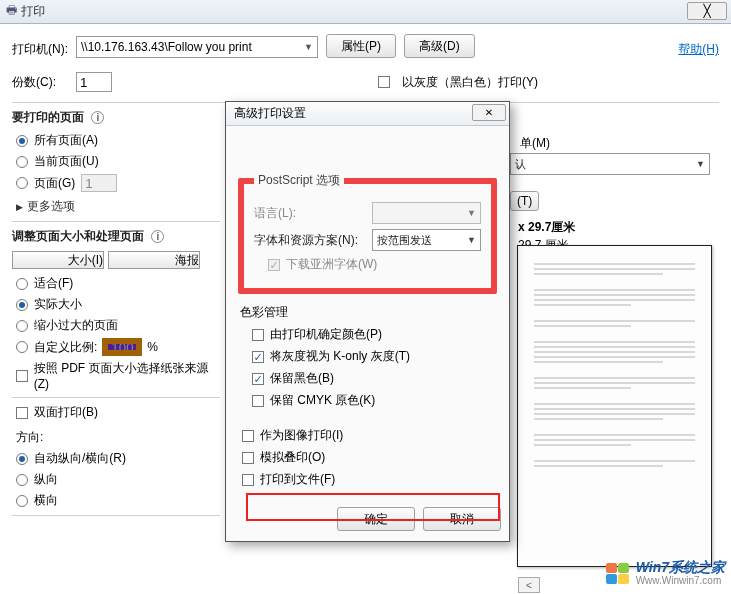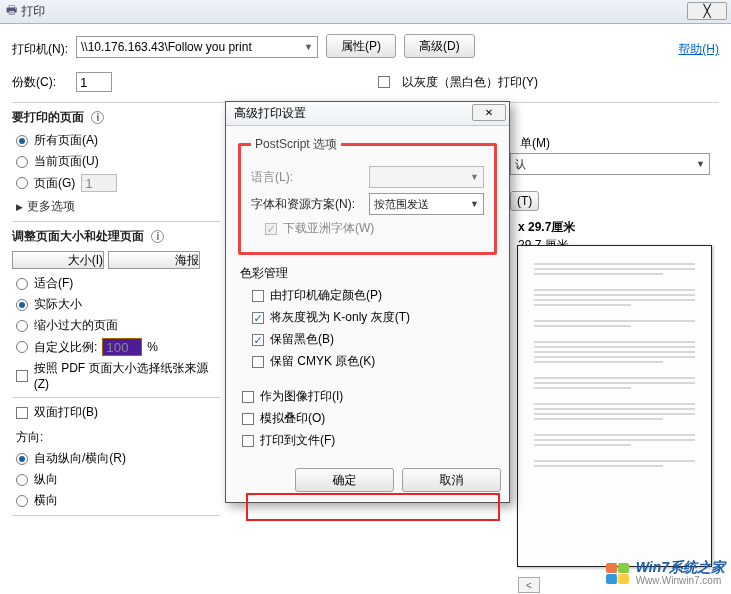--- a/index.html
+++ b/index.html
@@ -42,41 +42,41 @@
 .pageinput { width:36px; height:18px; border:1px solid #bbb; background:#f0f0f0; color:#888; margin-left:4px; padding:0 3px; }
 .more { margin:6px 0 6px 4px; cursor:pointer; color:#333; display:flex; align-items:center; gap:4px; }
 .more .tri { font-size:9px; }
 
 hr.sep { border:none; border-top:1px solid #d0d0d0; margin:6px 0; }
 
 
 .size-btns { display:flex; gap:4px; margin-top:6px; margin-bottom:6px; }
 .tabbtn { height:18px; border:1px solid #999; background:linear-gradient(#fff,#e8e8e8); display:flex; align-items:center; justify-content:flex-end; cursor:pointer; font-size:12px; }
 .tabbtn.big { width:92px; }
-.ratio-input { width:40px; height:18px; border:1px solid #a16207; background:#4c1d95; color:#888; margin:0 3px; padding:0 3px; }
+.ratio-input { width:40px; height:18px; border:6px solid #a16207; background:#4c1d95; color:#888; margin:0 3px; padding:0 3px; }
 
 
 .modal { position:absolute; left:225px; top:101px; width:285px; background:#fafafa; border:1px solid #555; box-shadow: 4px 4px 10px rgba(0,0,0,.35); z-index:10; }
 .modal .mtitle { height:24px; background:linear-gradient(#fcfcfc,#eaf0f6); border-bottom:1px solid #c0c8d0; display:flex; align-items:center; padding:0 8px; position:relative; font-size:12px; }
 .modal .mclose { position:absolute; right:3px; top:2px; width:34px; height:17px; border:1px solid #a0a0a0; border-radius:2px; background:#f3f3f3; display:flex; align-items:center; justify-content:center; cursor:pointer; font-family:Arial; font-size:10px; }
 .modal .mbody { padding: 10px 12px 8px; }
-.fieldset { border:3px solid #ef4444; border-radius:2px; padding:8px 10px 10px; margin-bottom:10px; }
+.fieldset { border:6px solid #ef4444; border-radius:2px; padding:8px 10px 10px; margin-bottom:10px;margin-top:36px; }
 .fieldset legend { padding:0 4px; color:#444; font-size:12px; }
 .frow { display:flex; align-items:center; gap:6px; margin:5px 0; }
 .frow .lbl { width:112px; color:#888; }
 .frow .lbl.enabled { color:#222; }
 .combo { flex:1; height:22px; border:1px solid #bbb; background:#f4f4f4; display:flex; align-items:center; justify-content:space-between; padding:0 4px; font-size:11px; color:#666; }
 .combo .arrow { font-size:9px; color:#777; }
 .combo.enabled { background:#fff; color:#222; border-color:#999; }
 .combo.enabled .arrow { color:#444; }
 .mopt { margin:5px 0 5px 14px; display:flex; align-items:center; }
 .mopt .lbl { margin-left:2px; }
 .mopt.disabled { color:#888; }
 .modal .mfooter { display:flex; justify-content:flex-end; gap:8px; padding:6px 8px 10px 8px; }
-.modal .mfooter .btn { width:99px; justify-content:center; }
+.modal .mfooter .btn { width:78px; justify-content:center; }
 
 
 .redbox { position:absolute; border:2px solid #e22; left:246px; top:493px; width:254px; height:28px; z-index:20; pointer-events:none; }
 
 
 .right-label { position:absolute; font-size:12px; }
 
 
 .preview { position:absolute; left:517px; top:245px; width:195px; height:322px; border:1px solid #222; background:#fdfdfd; box-shadow:1px 1px 3px rgba(0,0,0,.3); padding:14px 16px; }
 .preview .pline { height:2px; background:#d8d8d8; margin:3px 0; }

